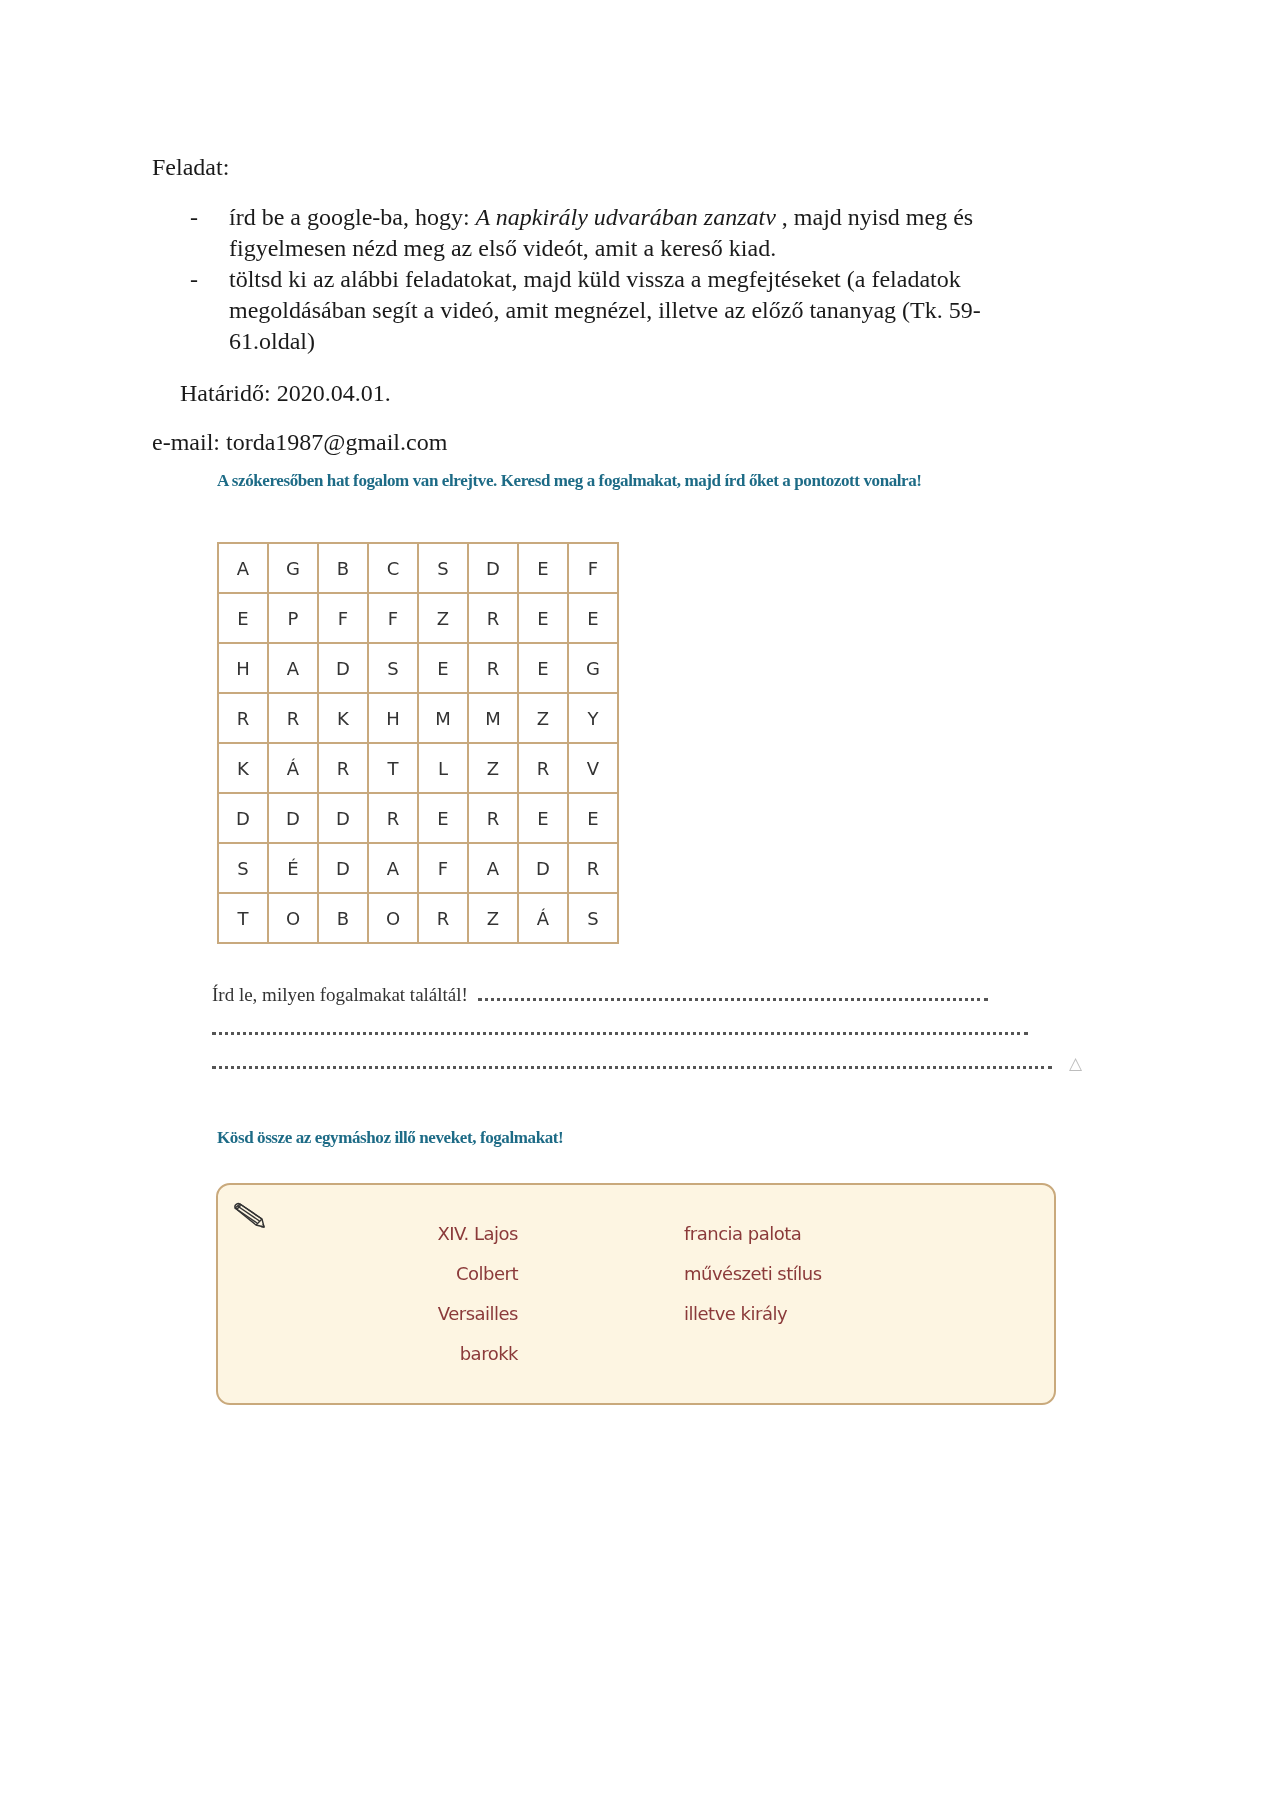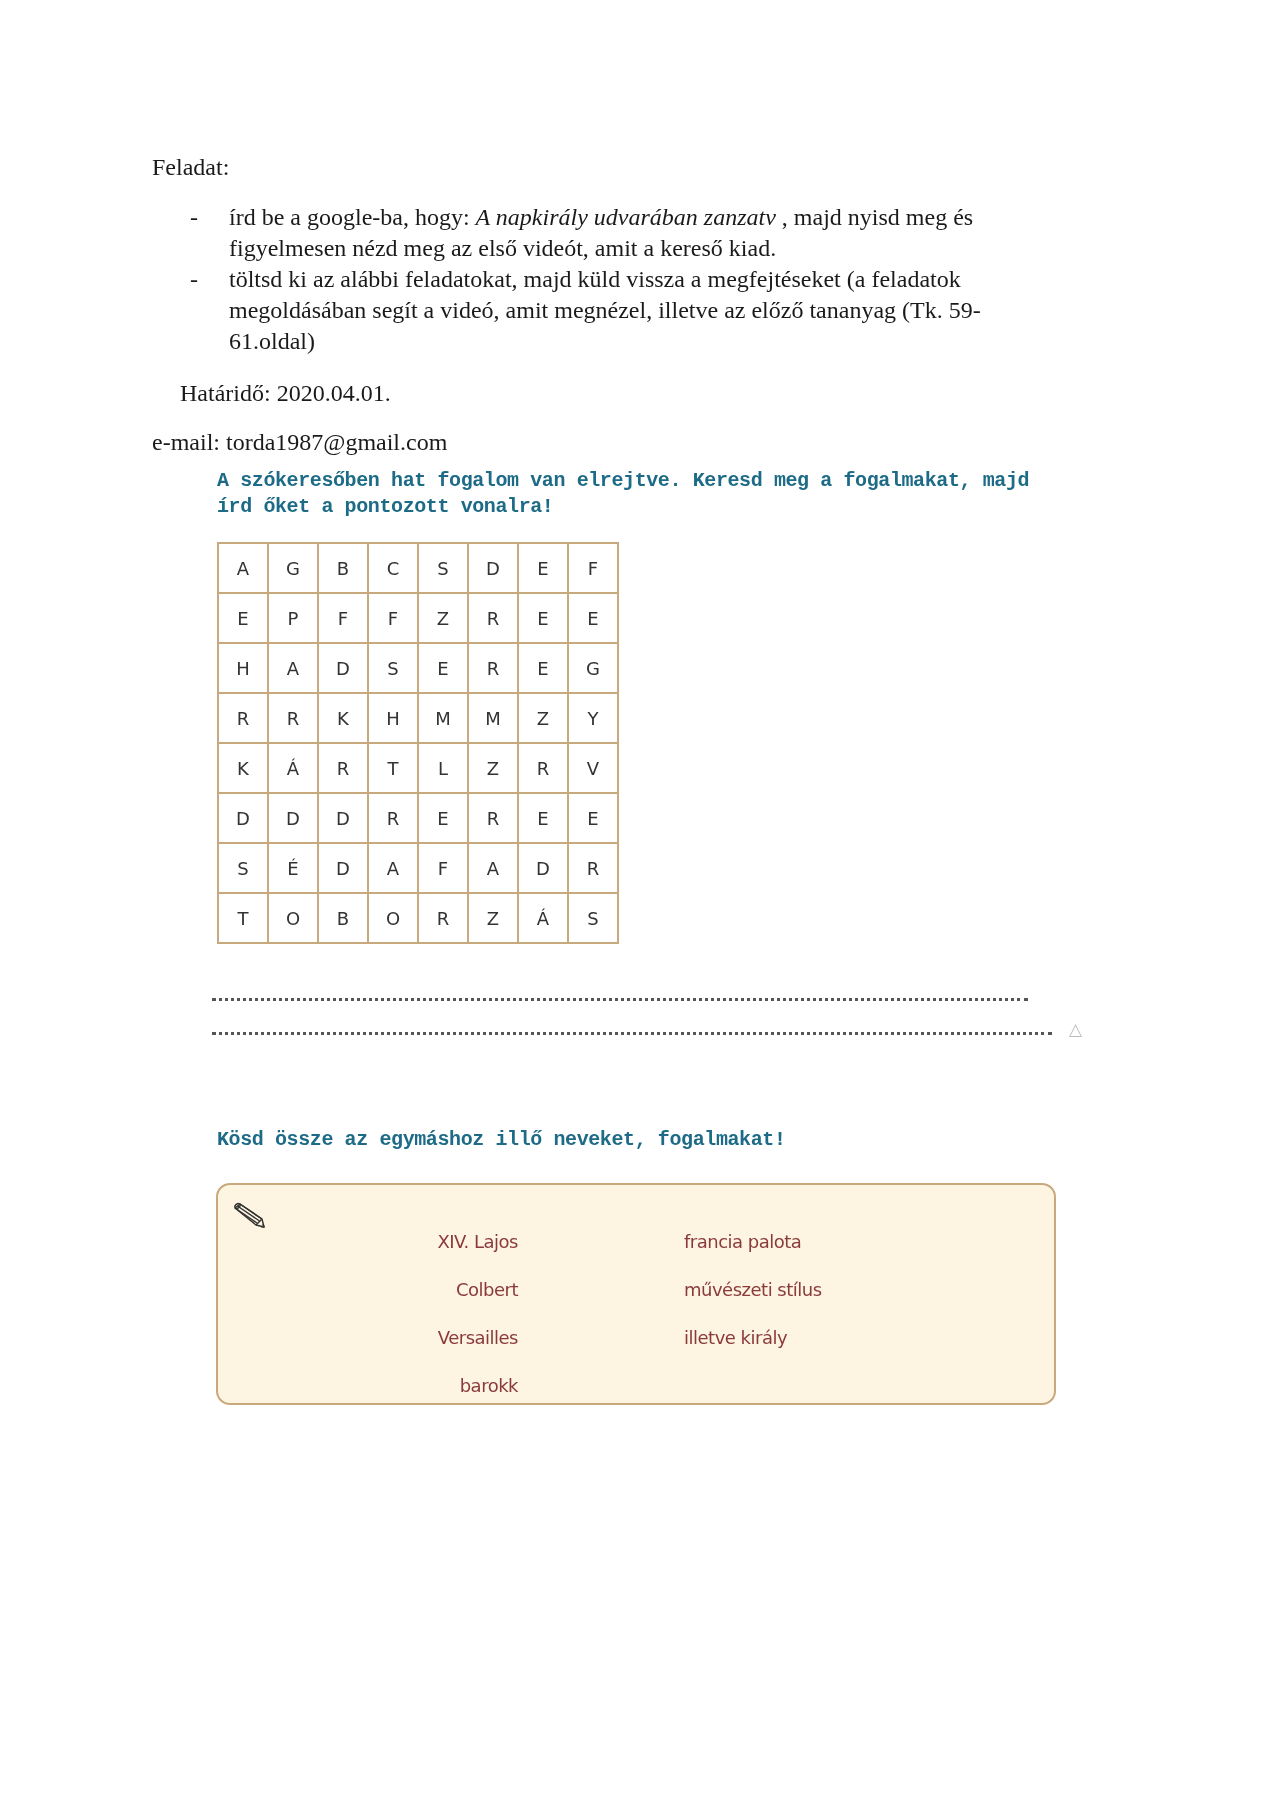--- a/index.html
+++ b/index.html
@@ -11,22 +11,22 @@
   .serif-text { font-family: "Liberation Serif", "DejaVu Serif", serif; font-size: 24px; line-height: 31px; color: #1a1a1a; }
   .title { position: absolute; left: 152px; top: 152px; }
   .task-list { position: absolute; left: 152px; top: 202px; width: 900px; margin: 0; padding: 0; list-style: none; }
   .task-list li { position: relative; padding-left: 77px; margin-bottom: 0; }
   .task-list li .dash { position: absolute; left: 38px; top: 0; }
   .task-list li em { font-style: italic; }
   .deadline { position: absolute; left: 152px; top: 378px; margin-left: 28px; }
   .email { position: absolute; left: 152px; top: 427px; }
 
   .sans-head {
-    font-family: Liberation Mono, monospace; font-weight: bold;
-    color: #1d6b86; font-size: 20px; letter-spacing: -0.4px;
+    font-family: Liberation Serif, serif; font-weight: bold;
+    color: #1d6b86; font-size: 17px; letter-spacing: -0.4px;
   }
   .ws-instr { position: absolute; left: 217px; top: 468px; width: 830px; line-height: 26px; }
 
   .grid {
     position: absolute; left: 217px; top: 542px;
     border-collapse: collapse; border: 2px solid #c8a97e;
   }
   .grid td {
     width: 48px; height: 48px; border: 2px solid #c8a97e; padding: 0;
     text-align: center; vertical-align: middle;
@@ -48,21 +48,21 @@
 
   .match-box {
     position: absolute; left: 216px; top: 1183px; width: 840px; height: 222px;
     background: #fdf5e2; border: 2px solid #c9a97c; border-radius: 14px; box-sizing: border-box;
   }
   .pencil-icon { position: absolute; left: 14px; top: 16px; width: 36px; height: 30px; }
   .col-left { position: absolute; left: 150px; top: 35px; width: 150px; text-align: right; }
   .col-right { position: absolute; left: 466px; top: 35px; width: 340px; text-align: left; }
   .match-item {
     font-family: "DejaVu Sans", "Liberation Sans", sans-serif; font-size: 18px;
-    color: #8b3a3a; height: 40px; line-height: 28px; letter-spacing: -0.5px; margin-top: 8px;
+    color: #8b3a3a; height: 40px; line-height: 28px; letter-spacing: -0.5px;
   }
 </style>
 </head>
 <body>
 
 <div class="page">
 
   <div class="serif-text title">Feladat:</div>
 
   <ul class="task-list serif-text">
@@ -160,20 +160,23 @@
           <td>O</td>
           <td>R</td>
           <td>Z</td>
           <td>Á</td>
           <td>S</td>
         </tr>
       </tbody>
     </table>
 
   <div class="answer-area">
+    <div class="answer-line l1">
+      <span>Írd le, milyen fogalmakat találtál!</span><span class="dots"></span>
+    </div>
     <div class="answer-line l2">
       <span class="dots"></span>
     </div>
     <div class="answer-line l3">
       <span class="dots"></span>
       <span class="tri-icon">△</span>
     </div>
   </div>
 
   <div class="sans-head match-instr">Kösd össze az egymáshoz illő neveket, fogalmakat!</div>

